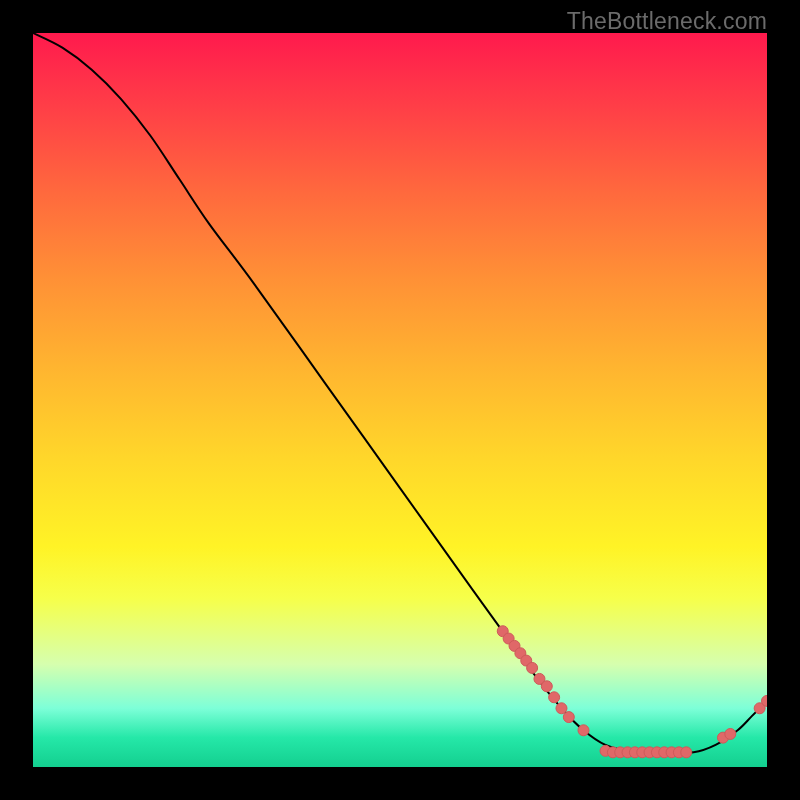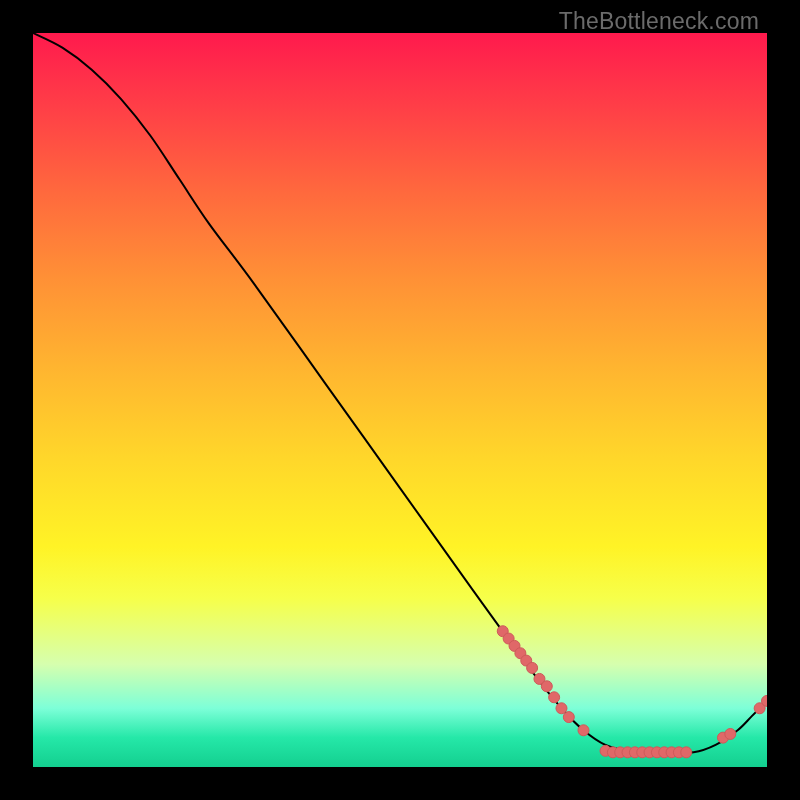--- a/index.html
+++ b/index.html
@@ -34,21 +34,21 @@
     position: absolute;
     left: 33px;
     top: 33px;
     width: 734px;
     height: 734px;
     pointer-events: none;
   }
   .branding {
     position: absolute;
     top: 8px;
-    right: 41px;
+    right: 33px;
     font-family: Arial, Helvetica, sans-serif;
     font-size: 23px;
     letter-spacing: 0.2px;
     color: #6b6b6b;
     user-select: none;
   }
 </style>
 </head>
 <body>
 

